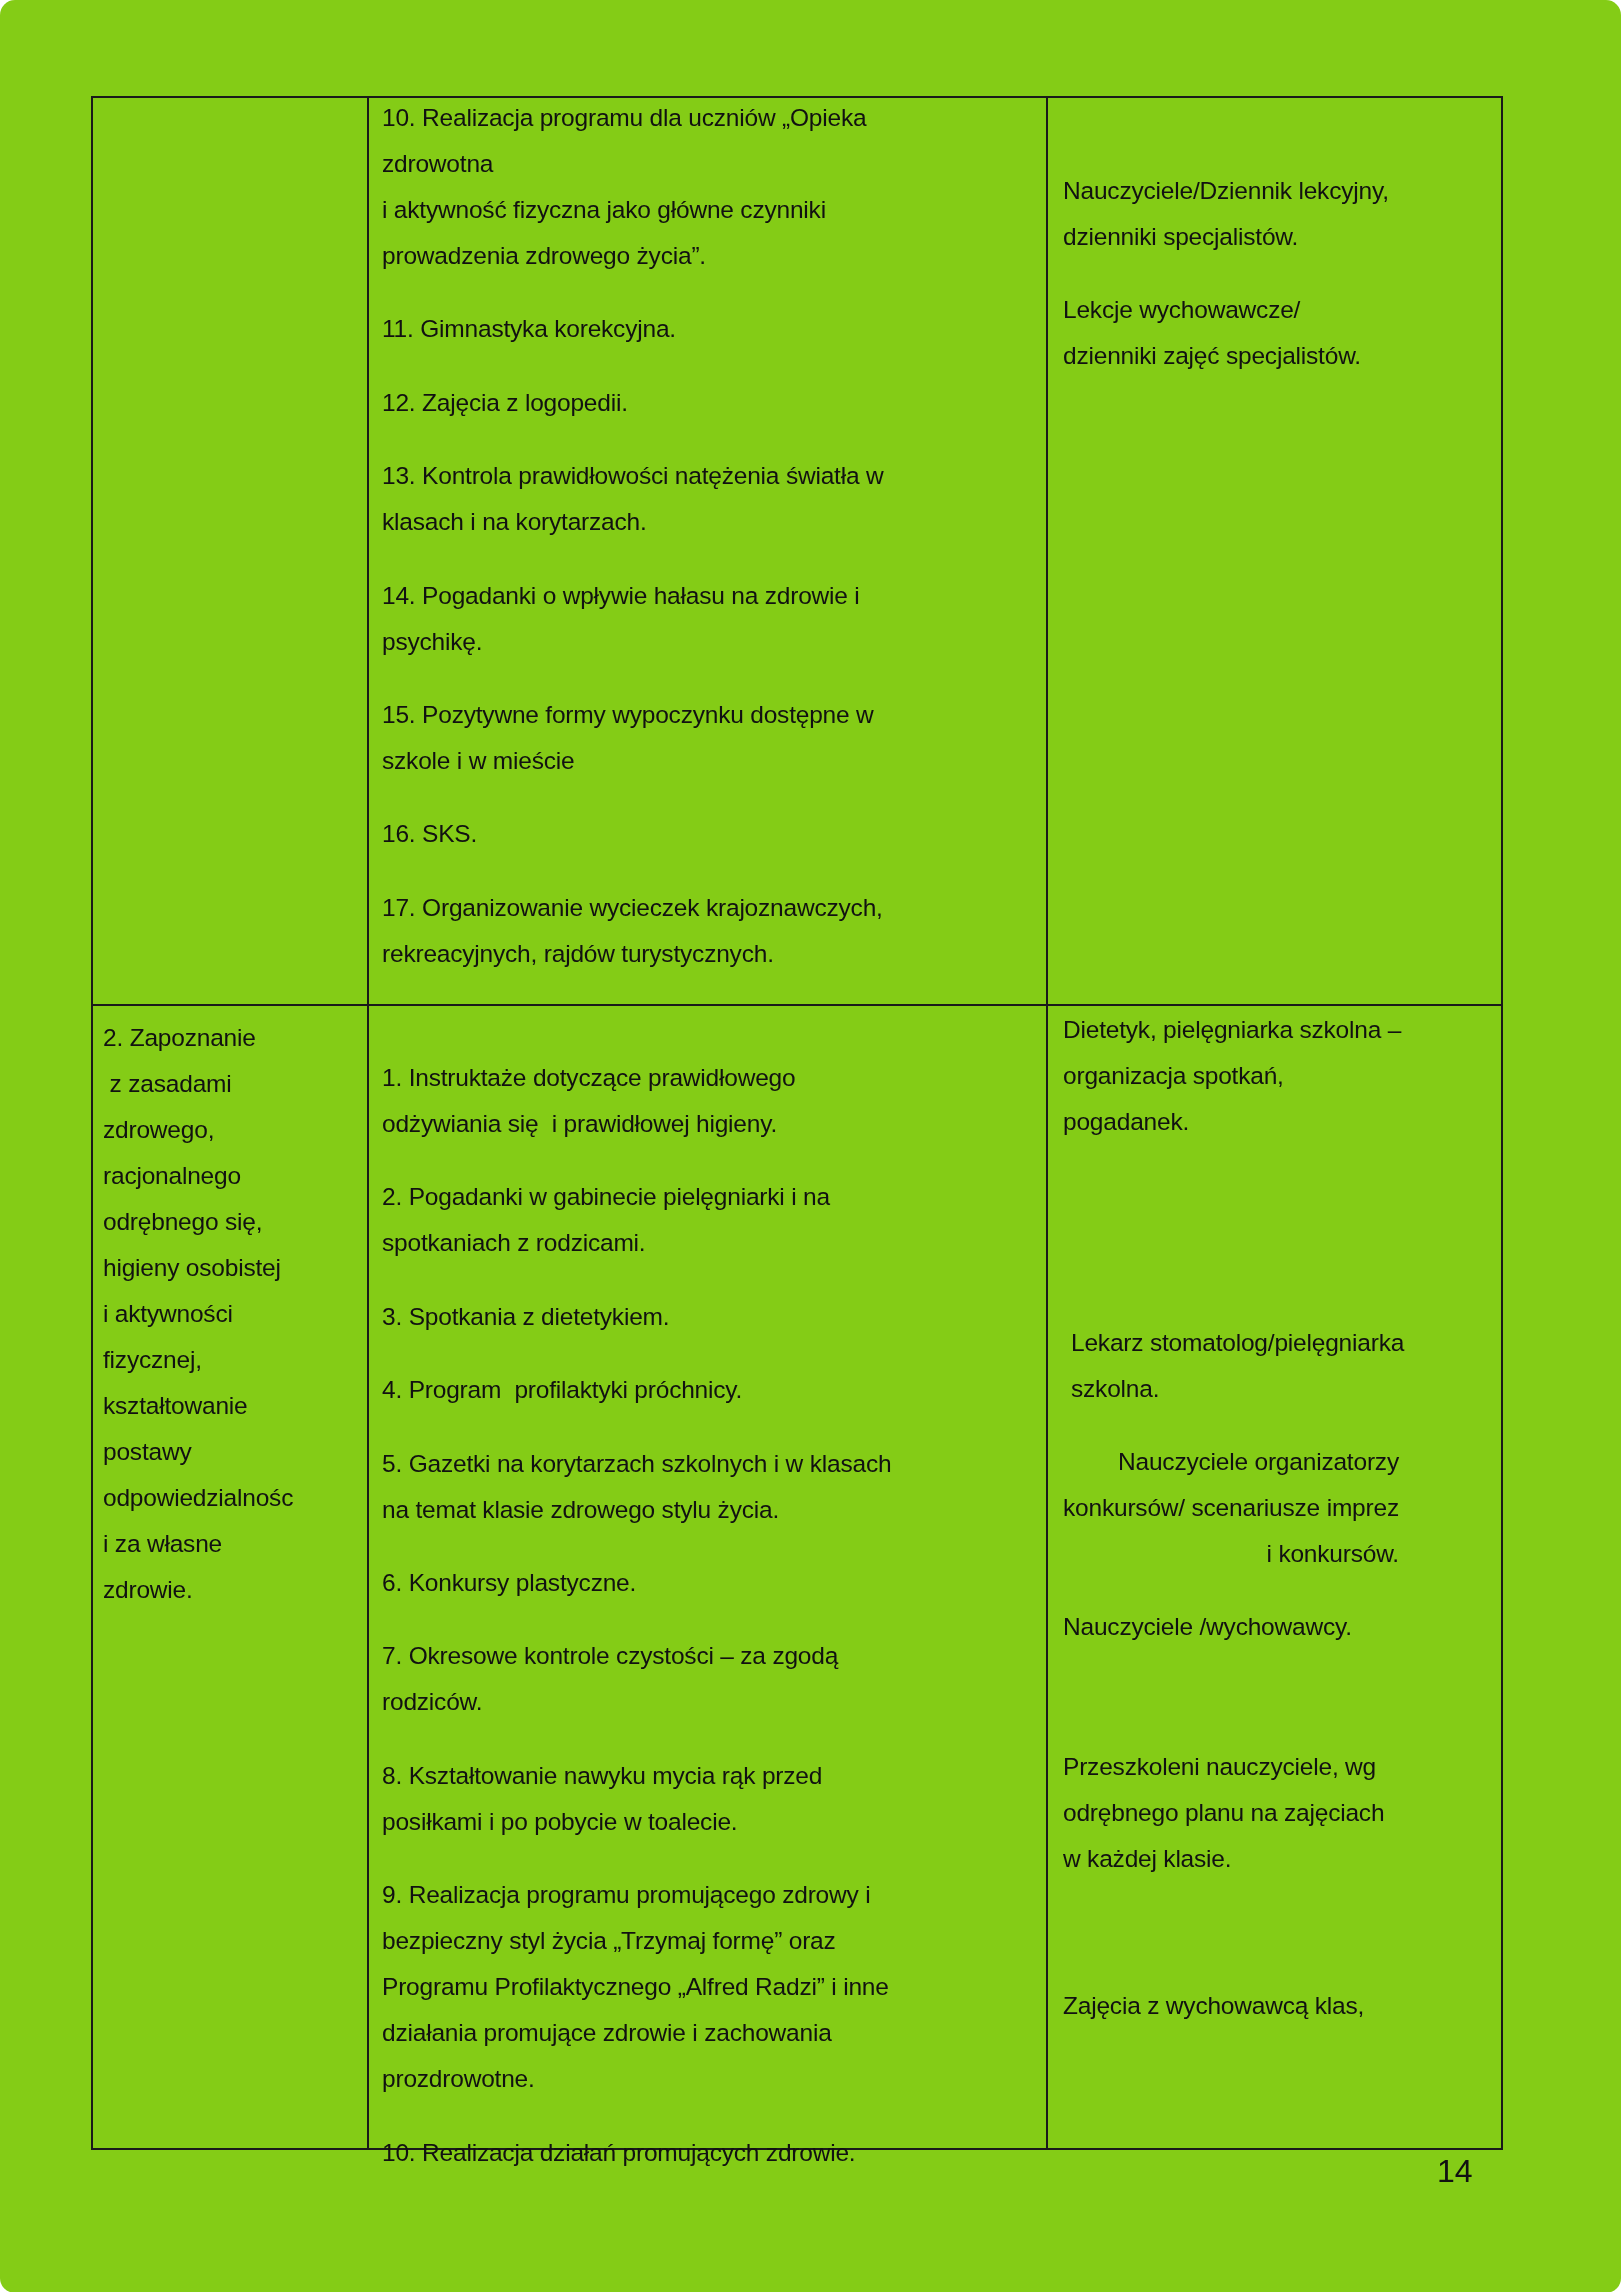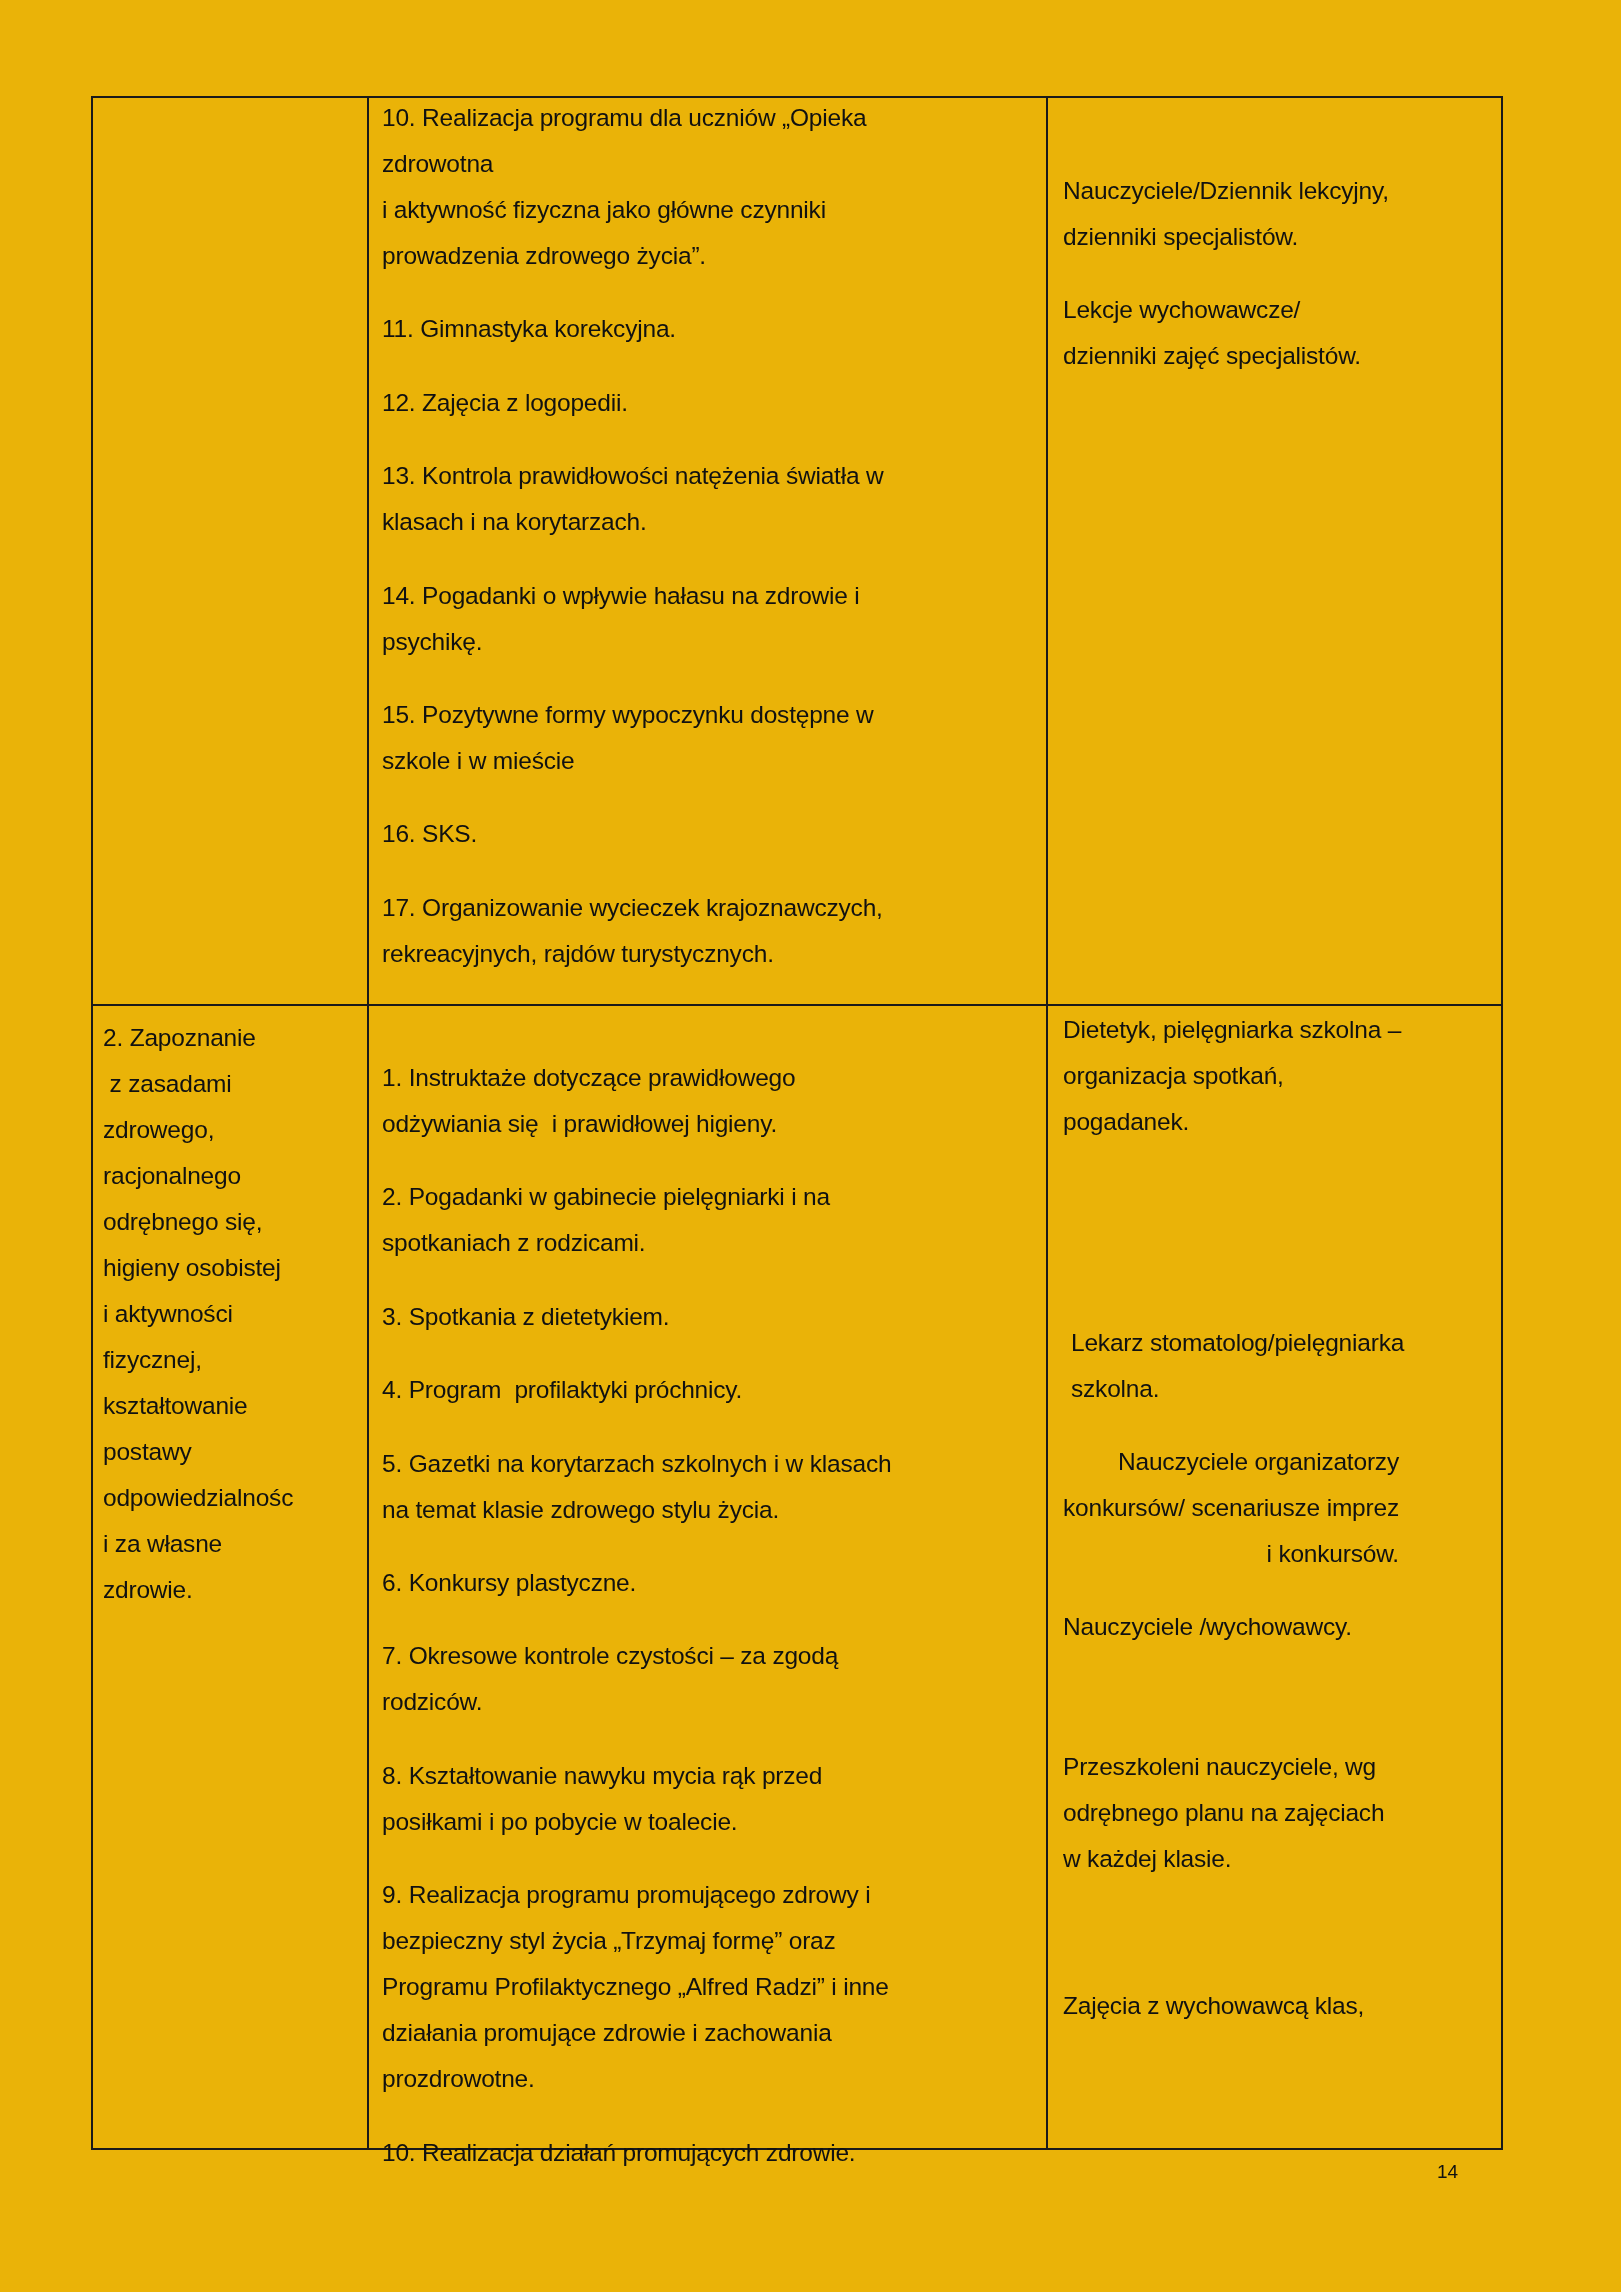--- a/index.html
+++ b/index.html
@@ -1,24 +1,24 @@
 <!DOCTYPE html>
 <html><head>
 <meta charset="utf-8">
 <style>
   html, body { margin: 0; padding: 0; background: #ffffff; }
   body { width: 1621px; height: 2293px; position: relative; overflow: hidden;
          font-family: "Liberation Sans", sans-serif; color: #111111; }
-  .page { position: absolute; left: 0; top: 0; width: 1621px; height: 2293px; background: #eab308; }
+  .page { position: absolute; left: 0; top: 0; width: 1621px; height: 2293px; background: #84cc16; border-radius: 15px; }
   .hline { position: absolute; background: #1a1a1a; height: 2px; }
   .vline { position: absolute; background: #1a1a1a; width: 2px; }
   .cell { position: absolute; }
   .para { margin: 0 0 27.4px 0; }
   .ln { display: block; font-size: 24.5px; line-height: 46px; height: 46px; white-space: nowrap; letter-spacing: -0.2px; }
-  .pagenum { position: absolute; left: 1437px; top: 2152px; font-size: 19px; line-height: 39px; }
+  .pagenum { position: absolute; left: 1437px; top: 2152px; font-size: 32px; line-height: 39px; }
 </style>
 </head>
 <body>
 
 <div class="page">
 
   <div class="hline" style="left:91px; top:96px; width:1411px;"></div>
   <div class="hline" style="left:91px; top:1004px; width:1411px;"></div>
   <div class="hline" style="left:91px; top:2148px; width:1411px;"></div>
   <div class="vline" style="left:91px; top:96px; height:2054px;"></div>

